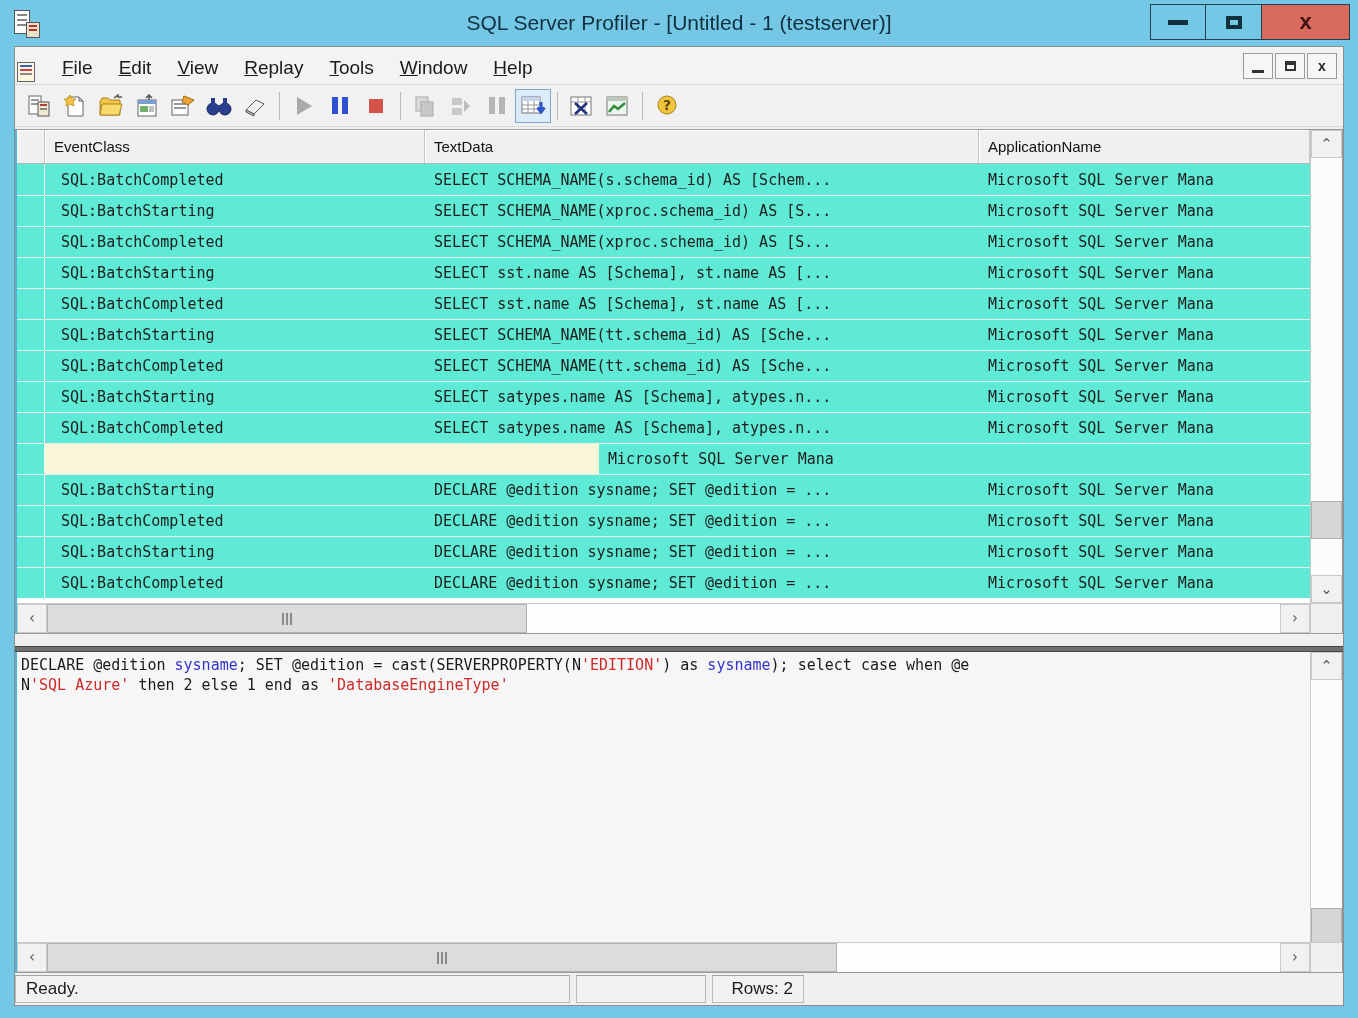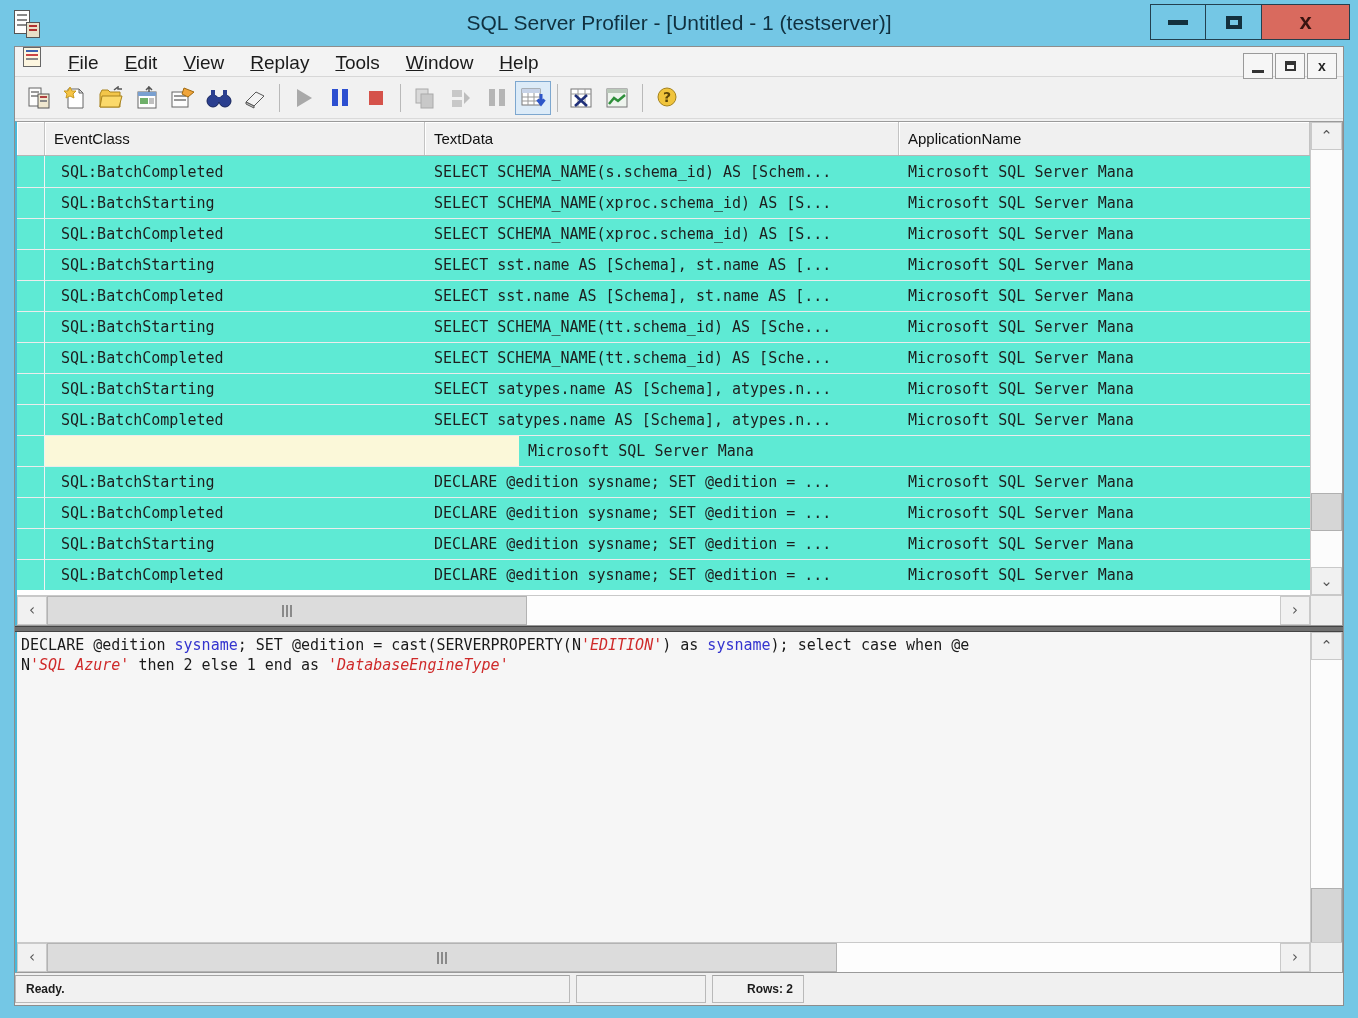--- a/index.html
+++ b/index.html
@@ -20,21 +20,21 @@
   .win-controls { position:absolute; right:8px; top:4px; display:flex; height:36px; }
   .win-btn { width:56px; border:1px solid #23404f; display:flex; align-items:center; justify-content:center; cursor:pointer; }
   .win-btn + .win-btn { border-left:none; }
   .wb-min-glyph { width:20px; height:5px; background:#13303d; }
   .wb-max-glyph { width:16px; height:13px; border:4px solid #13303d; background:transparent; }
   .wb-close { width:88px; background:#d96a5e; }
   .wb-close-glyph { font-size:22px; font-weight:bold; color:#3a1410; line-height:1; }
   
   .content { margin:0 14px; width:1330px; height:960px; background:#f0f0f0; border:1px solid #8d8d8d; display:flex; flex-direction:column; }
   
-  .menubar { height:30px; display:flex; align-items:flex-start; border-bottom:1px solid #d7d7d7; padding-left:6px; position:relative; background:#f3f3f3; }
+  .menubar { height:38px; display:flex; align-items:flex-end; border-bottom:1px solid #d7d7d7; position:relative; background:#f3f3f3; }
   .mdi-icon { width:24px; height:22px; position:relative; margin:0 8px 0 2px; }
   .mdi-icon .fa { position:absolute; left:0; top:0; width:18px; height:20px; background:#fdf6e0; border:1px solid #666; }
   .mdi-icon .fa i { display:block; height:2px; margin:2px 2px 0 2px; }
   .mdi-icon .fa i:nth-child(1){background:#3b62b0;} .mdi-icon .fa i:nth-child(2){background:#c44;} .mdi-icon .fa i:nth-child(3){background:#888;}
   .menu-item { display:inline-block; padding:5px 13px; font-size:19px; color:#1b1b1b; cursor:default; }
   .menu-item::first-letter { text-decoration:underline; }
   .mdi-controls { position:absolute; right:6px; top:6px; display:flex; }
   .mdi-btn { width:30px; height:26px; border:1px solid #9a9a9a; background:#f6f6f6; margin-left:2px; display:flex; align-items:center; justify-content:center; cursor:pointer; }
   .mdi-min { width:12px; height:3px; background:#333; margin-top:10px; }
   .mdi-rest { width:11px; height:10px; border:2px solid #333; border-top-width:4px; }
@@ -43,26 +43,26 @@
   .toolbar { height:42px; display:flex; align-items:center; padding-left:6px; background:#f1f1f1; border-bottom:1px solid #dadada; }
   .tb-btn { width:36px; height:34px; display:flex; align-items:center; justify-content:center; cursor:pointer; border:1px solid transparent; }
   .tb-btn.pressed { border:1px solid #7da7cf; background:#dcebf8; }
   .tb-sep { width:1px; height:28px; background:#b9b9b9; margin:0 6px; }
   .glyph-play { width:0; height:0; border-left:15px solid #a9a9a9; border-top:9px solid transparent; border-bottom:9px solid transparent; }
   .glyph-pause { display:flex; gap:4px; }
   .glyph-pause i { width:6px; height:17px; background:#2d4fd0; }
   .glyph-pause.gray i { background:#b5b5b5; }
   .glyph-stop { width:14px; height:14px; background:#d5524a; }
   
-  .grid-wrap { height:505px; border:1px solid #9a9a9a; border-left:2px solid #49b7d8; margin:2px 0 0 0; display:flex; flex-direction:column; background:#fff; }
+  .grid-wrap { height:505px; border:1px solid #9a9a9a; border-left:2px solid #49b7d8; margin:2px 0 12px 0; display:flex; flex-direction:column; background:#fff; }
   .grid-main { display:flex; flex:1; overflow:hidden; }
   .grid-cols { flex:1; display:flex; flex-direction:column; overflow:hidden; }
   .grid-header { height:34px; display:flex; background:#f0f0f0; border-bottom:1px solid #b6b6b6; font-size:15px; color:#111; }
   .gh-cell { display:flex; align-items:center; padding-left:9px; border-right:1px solid #c3c3c3; box-shadow:inset 1px 1px 0 #fff; cursor:pointer; }
-  .col-sel { width:28px; } .col-event { width:380px; } .col-text { width:474px; } .col-app { flex:1; }
+  .col-sel { width:28px; } .col-event { width:380px; } .col-text { width:554px; } .col-app { flex:1; }
   .grid-body { flex:1; font-family:"DejaVu Sans Mono","Liberation Mono",monospace; font-size:15px; color:#1e1e1e; }
   .g-row { height:31px; display:flex; border-top:1px solid #ececec; cursor:default; background:#5eead4; }
   .g-row:first-child { border-top:none; }
   .gc { overflow:hidden; white-space:nowrap; display:flex; align-items:center; }
   .gc.col-sel { border-right:1px solid #f2f2f2; }
   .gc.col-event { padding-left:16px; }
   .gc.col-text { padding-left:9px; }
   .gc.col-app { padding-left:9px; }
   .gc.hl { background:#fbf8d9; }
   
@@ -78,26 +78,26 @@
   .h-thumb { position:absolute; top:0; height:100%; background:#dcdcdc; border:1px solid #b3b3b3; display:flex; align-items:center; justify-content:center; gap:2px; cursor:grab; }
   .h-thumb i { width:2px; height:12px; background:#8a8a8a; display:block; }
   .corner { width:32px; background:#f0f0f0; border-left:1px solid #c9c9c9; }
   .chev { font-size:15px; color:#555; font-family:"DejaVu Sans", sans-serif; line-height:1; }
   
   .splitter { height:6px; background:#6f6f6f; border-top:1px solid #444; border-bottom:1px solid #444; cursor:row-resize; }
   
   .sql-wrap { flex:1; display:flex; flex-direction:column; border:1px solid #9a9a9a; border-left:2px solid #49b7d8; border-top:none; background:#f6f6f6; }
   .sql-main { flex:1; display:flex; overflow:hidden; }
   .sql-text { flex:1; padding:3px 4px; font-family:"DejaVu Sans Mono","Liberation Mono",monospace; font-size:15px; line-height:20px; white-space:pre-wrap; word-break:break-all; color:#1a1a1a; cursor:text; }
-  .seg-k { color:#1a1a1a; } .seg-b { color:#3434cf; } .seg-r { color:#cf2a2a;font-style:italic; }
+  .seg-k { color:#1a1a1a; } .seg-b { color:#3434cf; } .seg-r { color:#cf2a2a; }
   .sv-thumb { top:228px; height:140px; display:flex; flex-direction:column; align-items:center; justify-content:center; gap:3px; }
   
   .status1 { height:32px; display:flex; align-items:stretch; gap:6px; padding:2px 0; }
   .status2 { height:40px; display:flex; align-items:stretch; gap:6px; padding:4px 0 6px 0; }
-  .panel { background:#f1f1f1; border:1px solid #b9b9b9; border-top-color:#a3a3a3; display:flex; align-items:center; font-size:12px; color:#1c1c1c; padding:0 10px;font-weight:bold; }
+  .panel { background:#f1f1f1; border:1px solid #b9b9b9; border-top-color:#a3a3a3; display:flex; align-items:center; font-size:17px; color:#1c1c1c; padding:0 10px; }
   .p-ready { flex:1; max-width:1024px; }
   .p-empty1 { width:130px; }
   .p-rows { width:92px; justify-content:flex-end; }
   .p-spacer { flex:1; background:transparent; border:none; }
   .p-empty2 { flex:1; max-width:1108px; }
   .p-conn { width:176px; justify-content:center; }
   .grip { width:38px; border:none; background:
     repeating-linear-gradient(135deg, transparent 0 4px, #b9b9b9 4px 6px); }
   
   .ic { display:block; }

